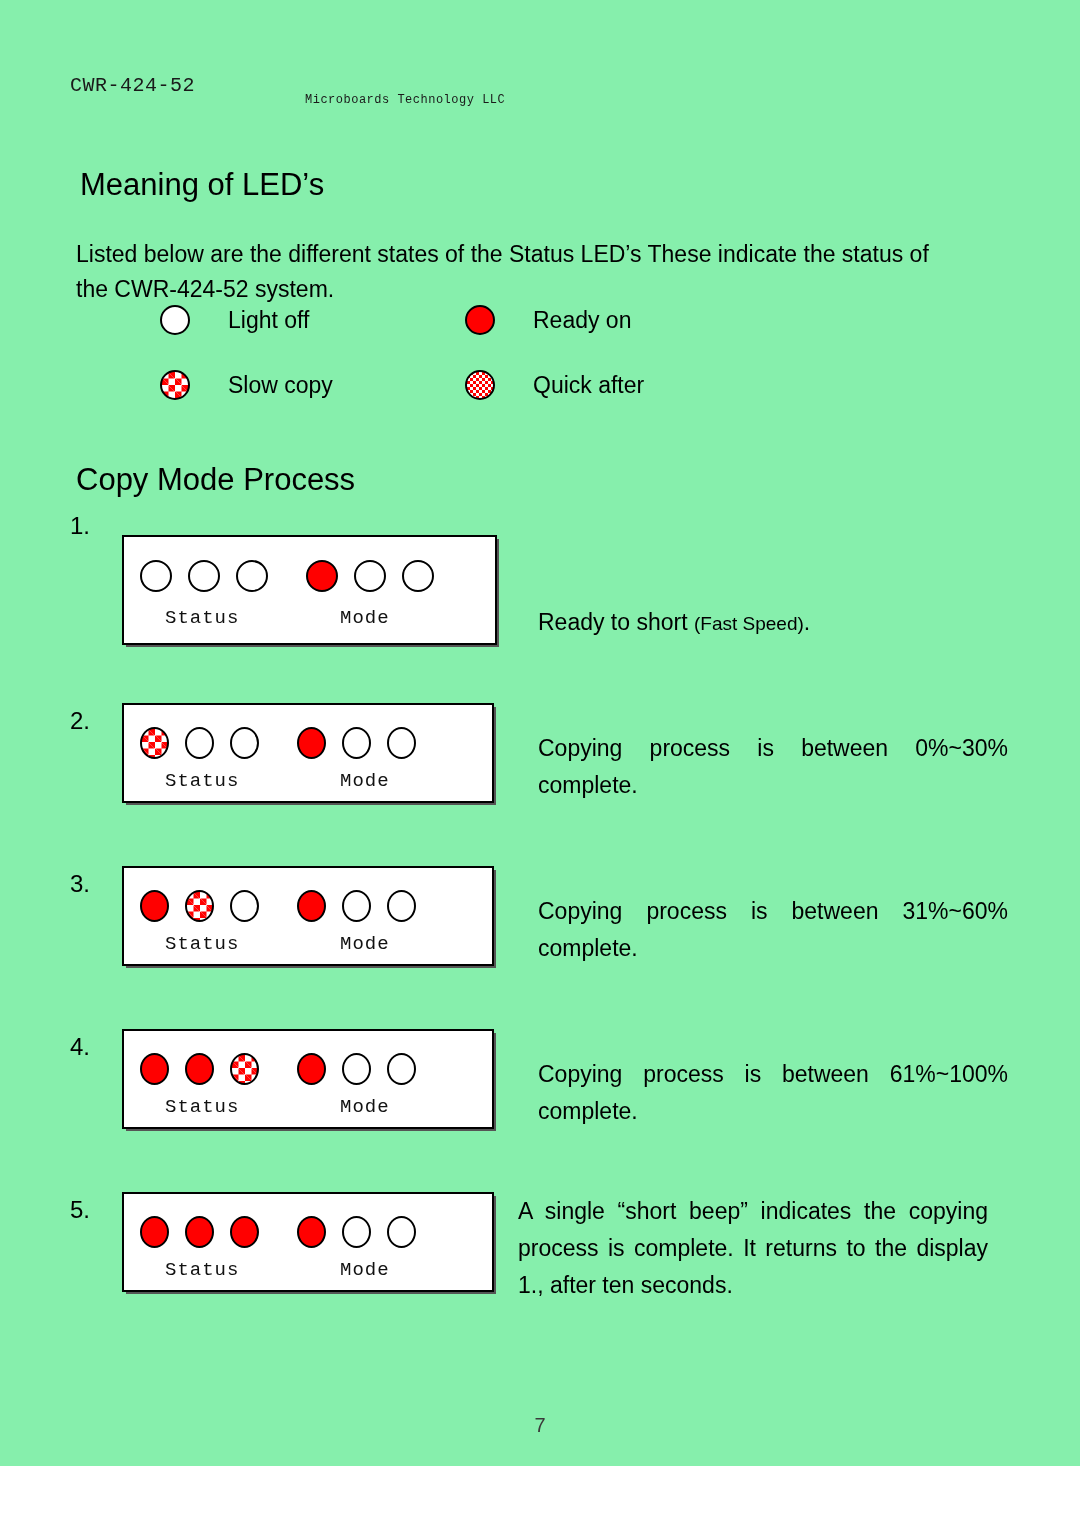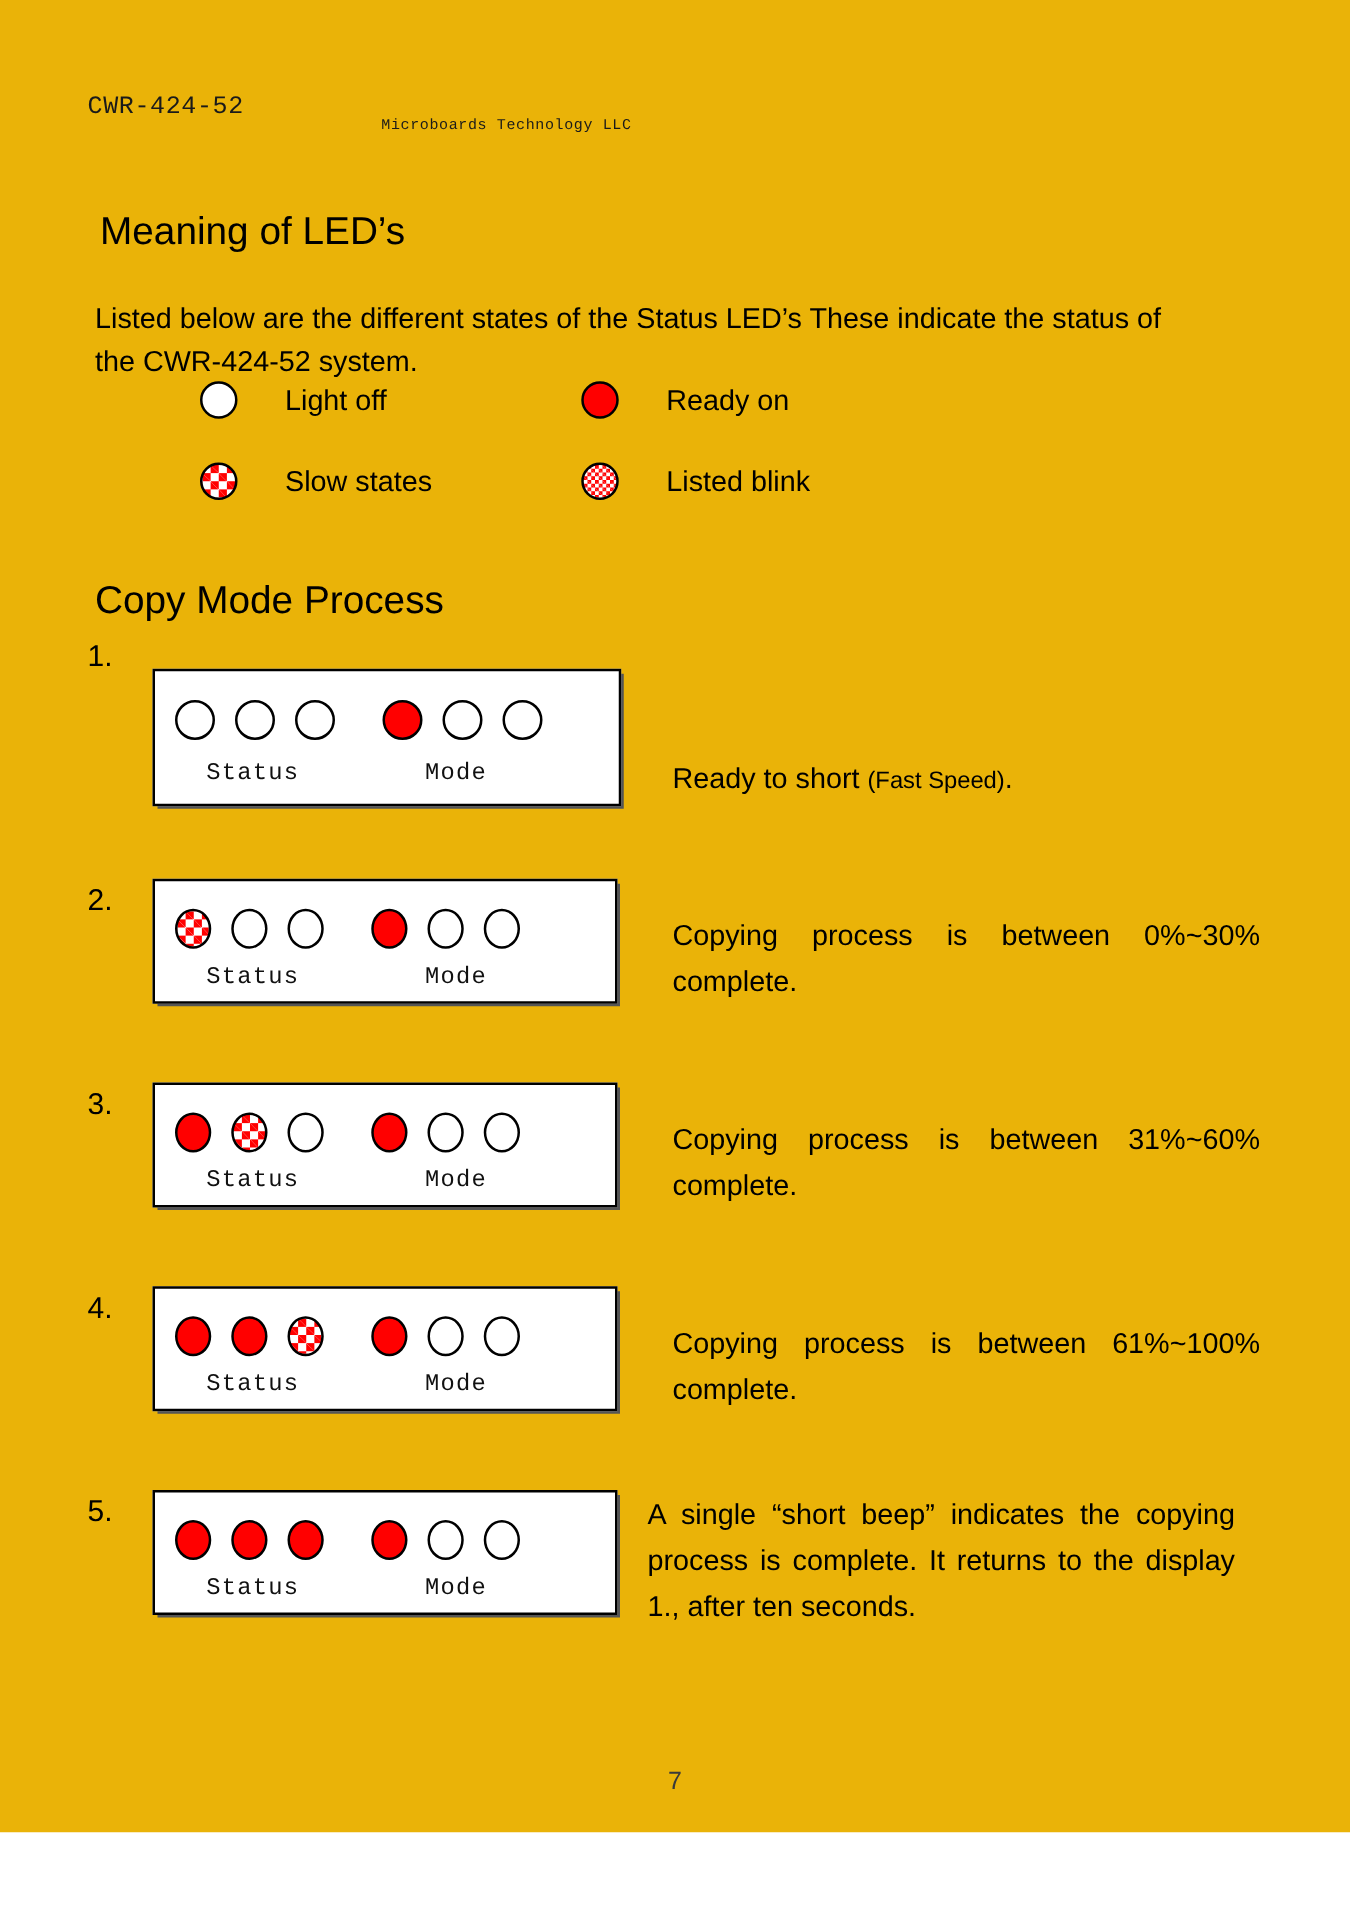--- a/index.html
+++ b/index.html
@@ -9,21 +9,21 @@
     background: #ffffff;
   }
   body {
     font-family: "Liberation Sans", sans-serif;
     color: #000000;
   }
   #page {
     position: relative;
     width: 1080px;
     height: 1466px;
-    background: #eab308;
+    background: #86efac;
     overflow: hidden;
   }
 
   
   .hdr-left {
     position: absolute;
     left: 70px;
     top: 74px;
     font-family: "Liberation Mono", "DejaVu Sans Mono", monospace;
     font-size: 20px;
@@ -193,25 +193,25 @@
         <span class="legend-label">Light off</span>
       </div>
       <div class="legend-cell col2">
         <span class="led on sz-legend"></span>
         <span class="legend-label">Ready on</span>
       </div>
     </div>
     <div class="legend-row">
       <div class="legend-cell col1">
         <span class="led slow sz-legend"></span>
-        <span class="legend-label">Slow states</span>
+        <span class="legend-label">Slow copy</span>
       </div>
       <div class="legend-cell col2">
         <span class="led quick sz-legend"></span>
-        <span class="legend-label">Listed blink</span>
+        <span class="legend-label">Quick after</span>
       </div>
     </div>
   </div>
 
   <h1 class="h1" id="heading-copy">Copy Mode Process</h1>
 
   <div id="steps">
       <div class="step-num" style="left: 70px; top: 512px;">1.</div>
       <div class="device" style="left: 122px; top: 535px; width: 375px; height: 110px;"></div>
       <div class="led-row" style="left: 140px; top: 560px;">

